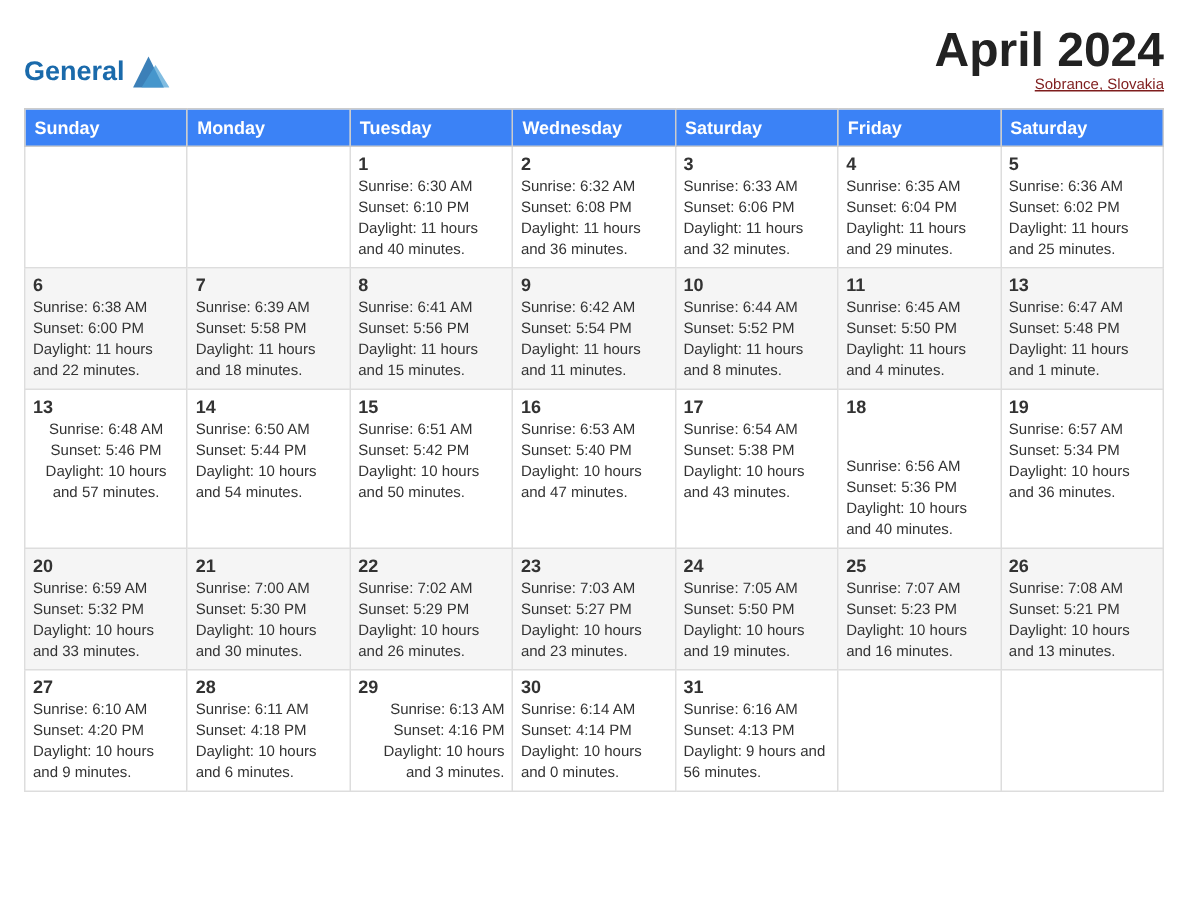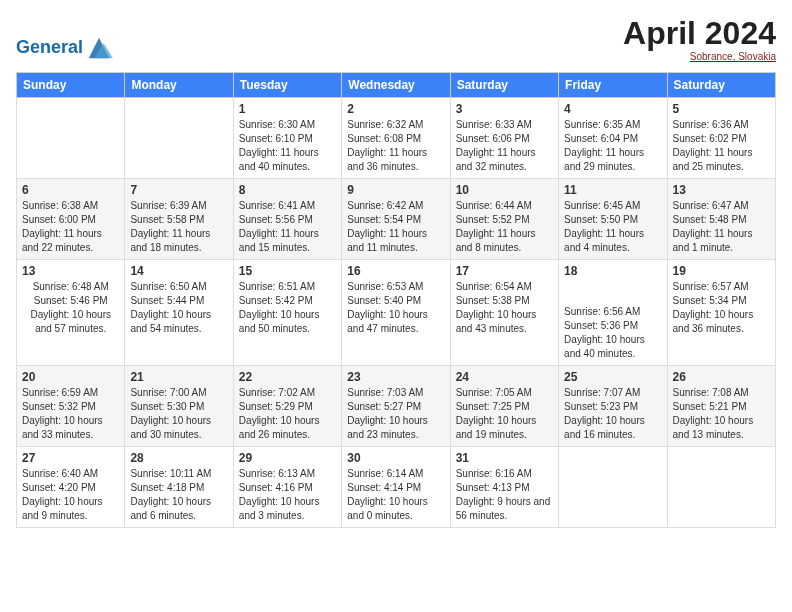--- a/index.html
+++ b/index.html
@@ -276,52 +276,52 @@
           </td>
           <td>
             <span class="day-num">23</span>
             <div class="day-info" style="white-space: pre-line;">Sunrise: 7:03 AM
 Sunset: 5:27 PM
 Daylight: 10 hours and 23 minutes.</div>
           </td>
           <td>
             <span class="day-num">24</span>
             <div class="day-info" style="white-space: pre-line;">Sunrise: 7:05 AM
-Sunset: 7:25 PM
+Sunset: 5:50 PM
 Daylight: 10 hours and 19 minutes.</div>
           </td>
           <td>
             <span class="day-num">25</span>
             <div class="day-info" style="white-space: pre-line;">Sunrise: 7:07 AM
 Sunset: 5:23 PM
 Daylight: 10 hours and 16 minutes.</div>
           </td>
           <td>
             <span class="day-num">26</span>
             <div class="day-info" style="white-space: pre-line;">Sunrise: 7:08 AM
 Sunset: 5:21 PM
 Daylight: 10 hours and 13 minutes.</div>
           </td>
         </tr>
         <tr>
           <td>
             <span class="day-num">27</span>
-            <div class="day-info" style="white-space: pre-line;">Sunrise: 6:40 AM
+            <div class="day-info" style="white-space: pre-line;">Sunrise: 6:10 AM
 Sunset: 4:20 PM
 Daylight: 10 hours and 9 minutes.</div>
           </td>
           <td>
             <span class="day-num">28</span>
-            <div class="day-info" style="white-space: pre-line;">Sunrise: 10:11 AM
+            <div class="day-info" style="white-space: pre-line;">Sunrise: 6:11 AM
 Sunset: 4:18 PM
 Daylight: 10 hours and 6 minutes.</div>
           </td>
           <td>
             <span class="day-num">29</span>
-            <div class="day-info" style="white-space: pre-line;">Sunrise: 6:13 AM
+            <div class="day-info" style="white-space: pre-line; text-align: right;">Sunrise: 6:13 AM
 Sunset: 4:16 PM
 Daylight: 10 hours and 3 minutes.</div>
           </td>
           <td>
             <span class="day-num">30</span>
             <div class="day-info" style="white-space: pre-line;">Sunrise: 6:14 AM
 Sunset: 4:14 PM
 Daylight: 10 hours and 0 minutes.</div>
           </td>
           <td>

